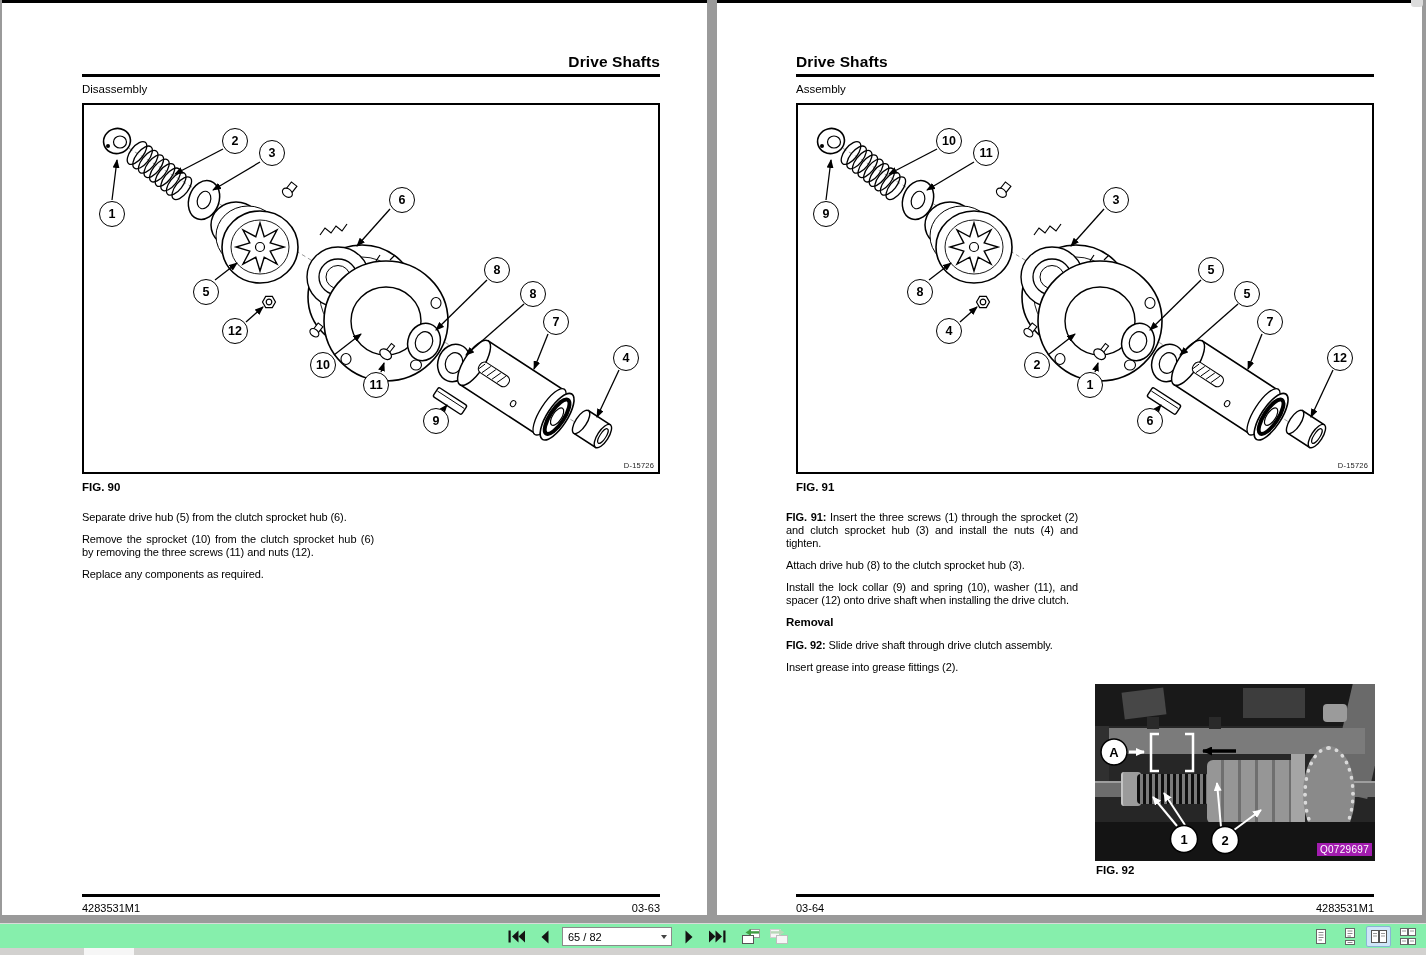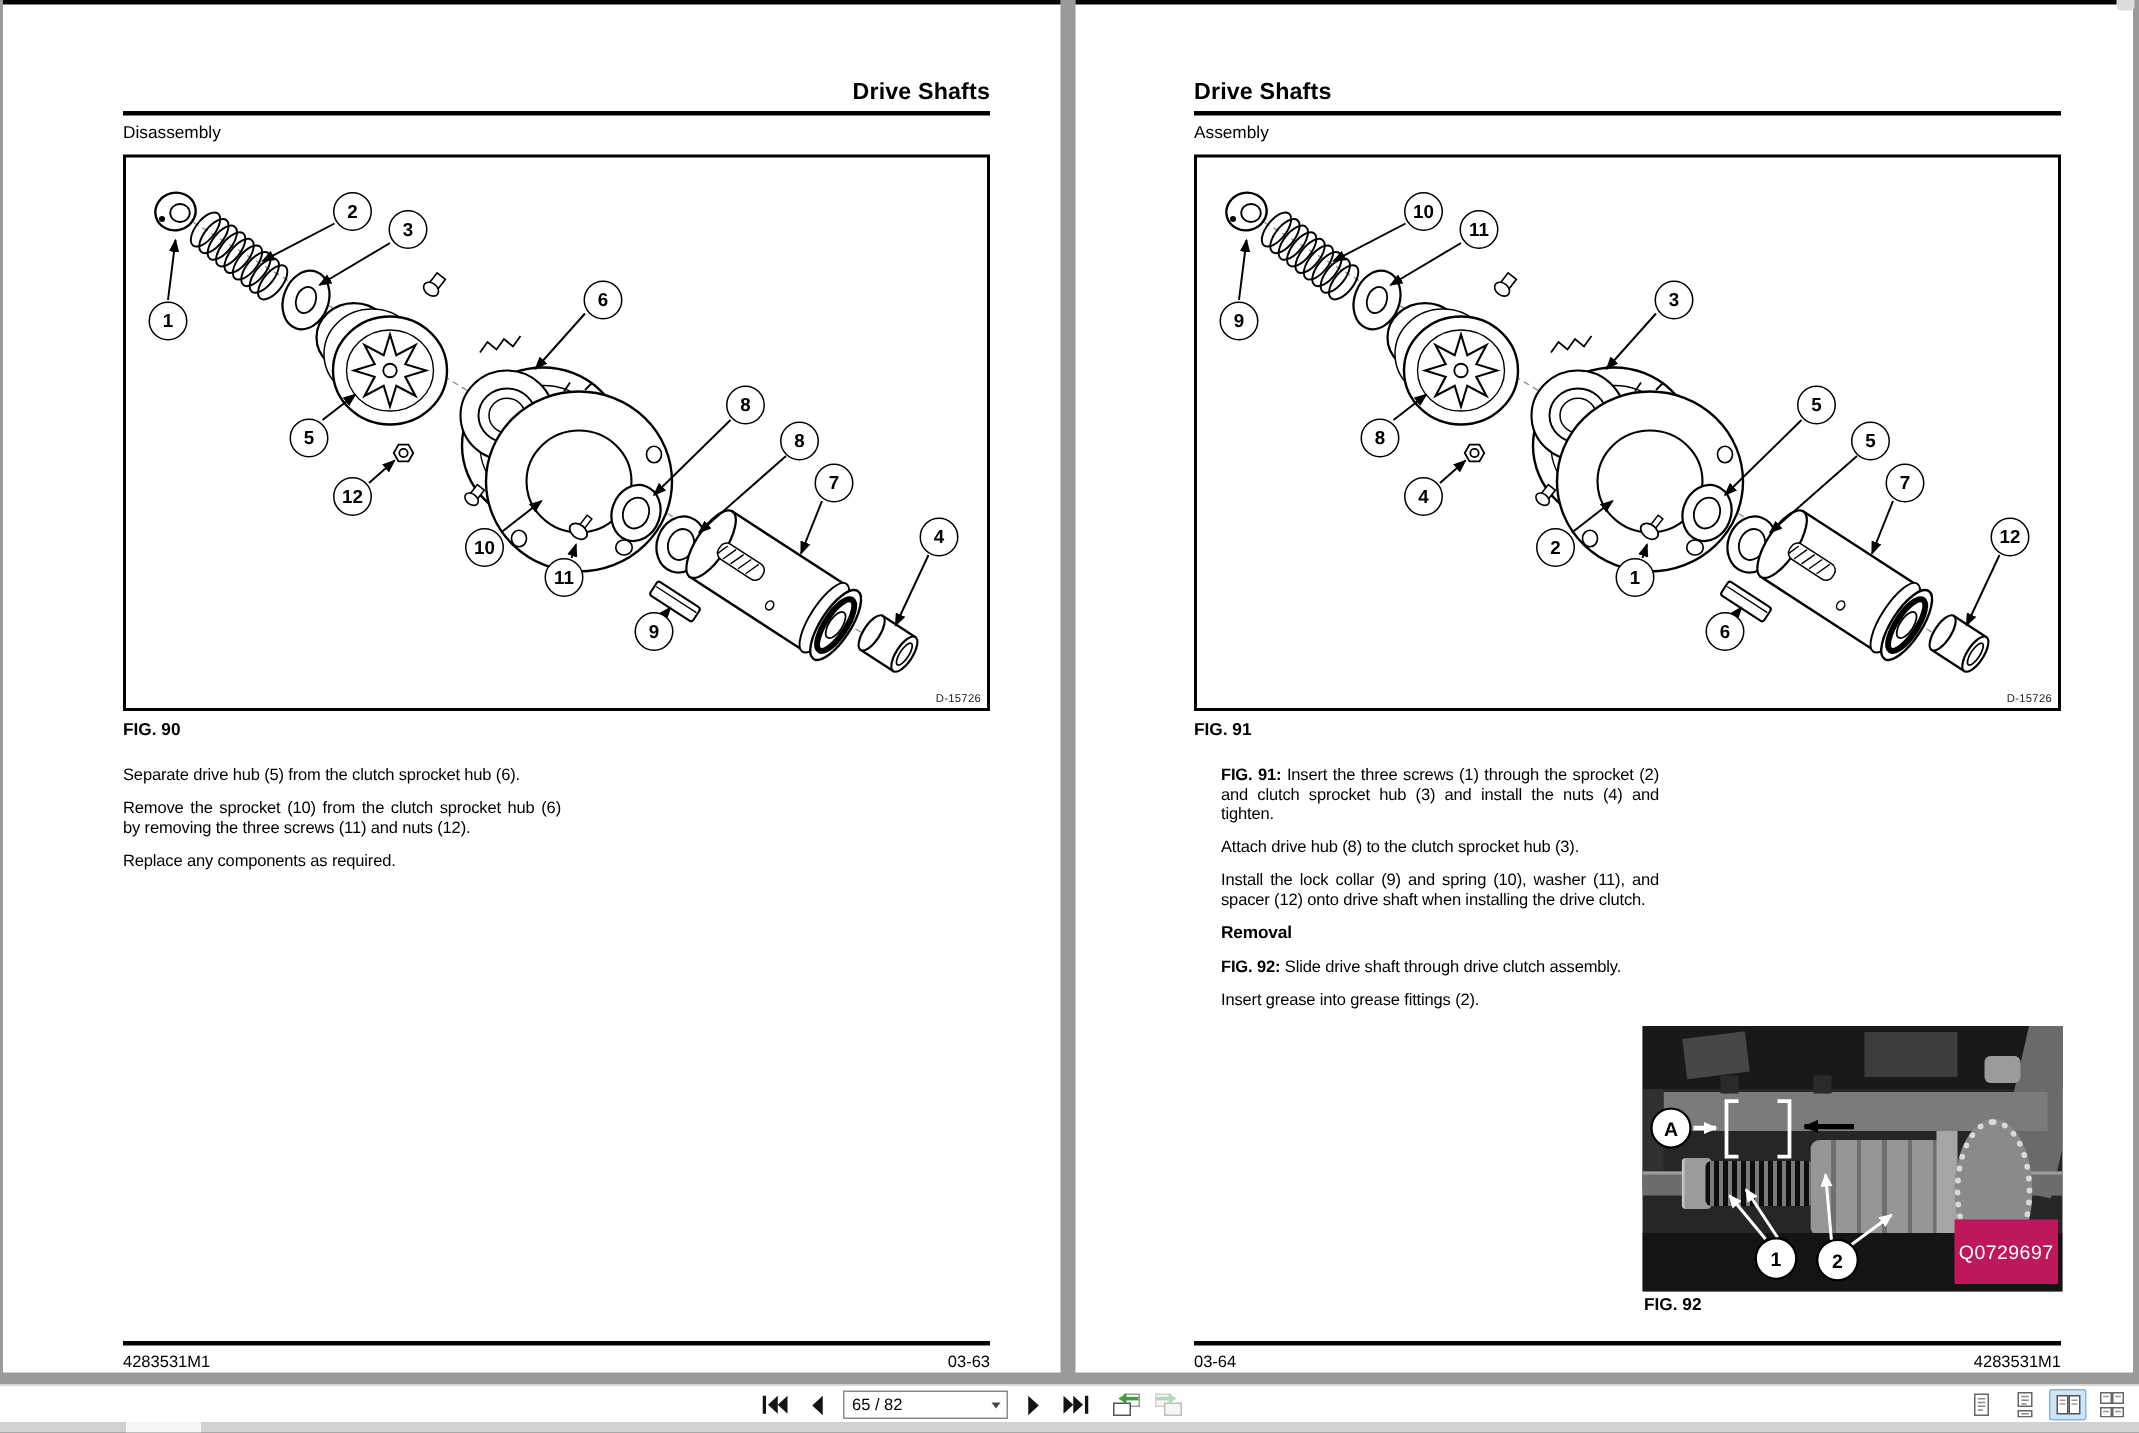--- a/index.html
+++ b/index.html
@@ -52,25 +52,25 @@
   .ph-shaft{left:0;top:97px;width:280px;height:14px;background:#6d6d6d;border-top:2px solid #9e9e9e}
   .ph-collar{left:26px;top:88px;width:18px;height:34px;background:#9b9b9b;border-radius:3px;border-left:2px solid #c4c4c4}
   .ph-spring{left:42px;top:90px;width:72px;height:30px;border-radius:4px;
     background:repeating-linear-gradient(90deg,#0e0e0e 0 3px,#7a7a7a 3px 6px)}
   .ph-clutch{left:112px;top:76px;width:92px;height:64px;border-radius:6px;background:#969696;
     background:repeating-linear-gradient(90deg,#969696 0 14px,#6f6f6f 14px 17px)}
   .ph-flange{left:196px;top:70px;width:14px;height:76px;background:#a5a5a5}
   .ph-sprocket{left:208px;top:62px;width:52px;height:96px;border-radius:50%;background:#8a8a8a;border:4px dotted #d9d9d9;box-sizing:border-box}
   .ph-bottom{left:0;top:138px;width:280px;height:39px;background:#141414}
   .ph-overlay{position:absolute;left:0;top:0}
-  .ph-code{position:absolute;right:3px;bottom:5px;background:#be185d;color:#fff;font-size:13px;padding:14px 3px;letter-spacing:0.3px}
+  .ph-code{position:absolute;right:3px;bottom:5px;background:#a21caf;color:#fff;font-size:10px;padding:1px 3px;letter-spacing:0.3px}
 
   
   .scorner{position:absolute;left:1411px;top:0;width:12px;height:7px;background:#dcdcdc;border-radius:0 0 3px 3px}
-  .toolbar{position:absolute;left:0;top:923px;width:1426px;height:25px;background:#ffffff;border-top:1px solid #dadada;box-sizing:border-box}
+  .toolbar{position:absolute;left:0;top:923px;width:1426px;height:25px;background:#86efac;border-top:1px solid #dadada;box-sizing:border-box}
   .nav{position:absolute;left:506px;top:2px;height:21px;display:flex;align-items:center;gap:6px}
   .tbtn{width:22px;height:20px;display:flex;align-items:center;justify-content:center;background:transparent;border:none;padding:0;cursor:pointer}
   .page-combo{width:110px;height:19px;background:#fff;border:1px solid #8a8a8a;display:flex;align-items:center;box-sizing:border-box}
   .page-combo input{border:none;outline:none;flex:1;min-width:0;font-size:11px;font-family:"Liberation Sans",sans-serif;padding-left:5px;background:transparent}
   .combo-arrow{width:14px;height:100%;display:flex;align-items:center;justify-content:center;cursor:pointer}
   .combo-arrow span{width:0;height:0;border-left:3.5px solid transparent;border-right:3.5px solid transparent;border-top:4.5px solid #444}
   .layouts{position:absolute;right:6px;top:2px;display:flex;gap:4px;align-items:center}
   .lbtn{width:25px;height:21px;display:flex;align-items:center;justify-content:center;border:1px solid transparent;border-radius:2px;background:transparent;padding:0;cursor:pointer}
   .lbtn.sel{background:#cfe6f8;border-color:#8ab4d6}
   .bottom-strip{position:absolute;left:0;top:948px;width:1426px;height:7px;background:#d2d1cf}
@@ -267,21 +267,21 @@
     <div class="callout" style="left:279px;top:267px">1</div>
     <div class="callout" style="left:400px;top:152px">5</div>
     <div class="callout" style="left:436px;top:176px">5</div>
     <div class="callout" style="left:459px;top:204px">7</div>
     <div class="callout" style="left:529px;top:240px">12</div>
     <div class="callout" style="left:339px;top:303px">6</div>
     <div class="figcode">D-15726</div>
   </div>
   <div class="figlabel" style="left:79px;top:478px">FIG. 91</div>
 
-  <div class="bodycol" style="left:97px">
+  <div class="bodycol" style="left:69px">
     <p><span class="lead">FIG. 91:</span> <span>Insert the three screws (1) through the sprocket (2) and clutch sprocket hub (3) and install the nuts (4) and tighten.</span></p>
     <p><span>Attach drive hub (8) to the clutch sprocket hub (3).</span></p>
     <p><span>Install the lock collar (9) and spring (10), washer (11), and spacer (12) onto drive shaft when installing the drive clutch.</span></p>
     <div class="removal-head">Removal</div>
     <p><span class="lead">FIG. 92:</span> <span>Slide drive shaft through drive clutch assembly.</span></p>
     <p><span>Insert grease into grease fittings (2).</span></p>
   </div>
 
   <div class="photo-wrap">
     <div class="ph-top"></div>

